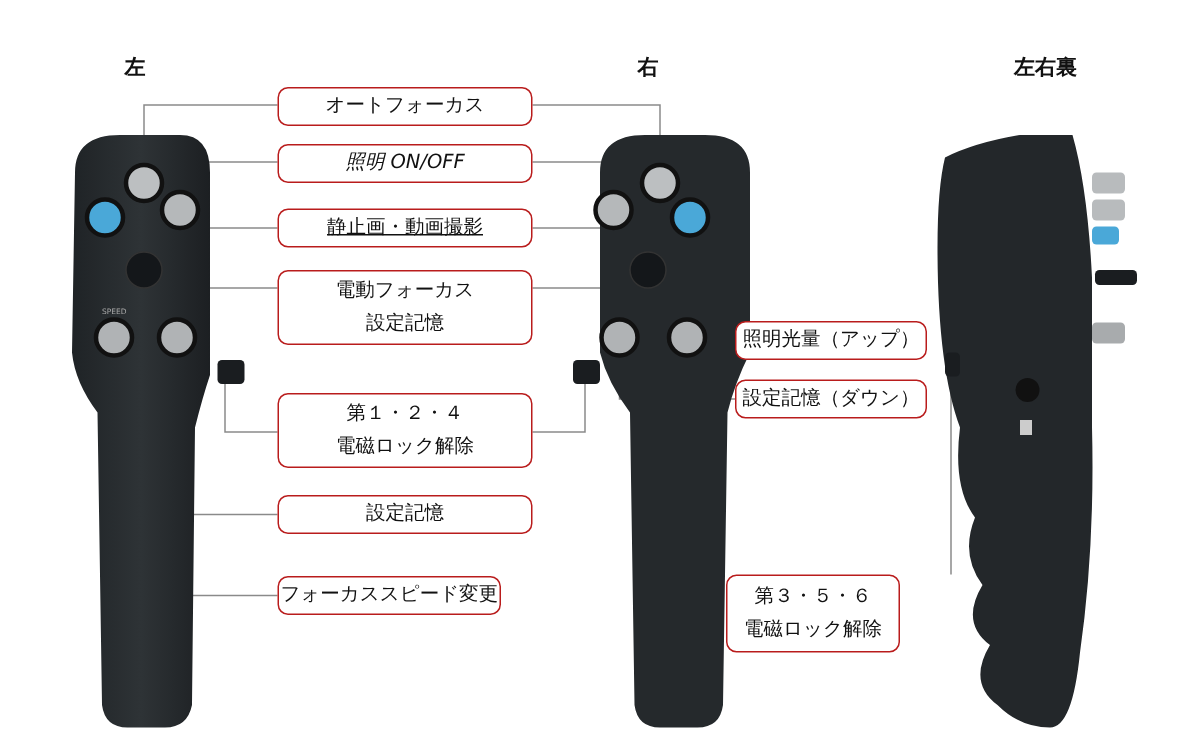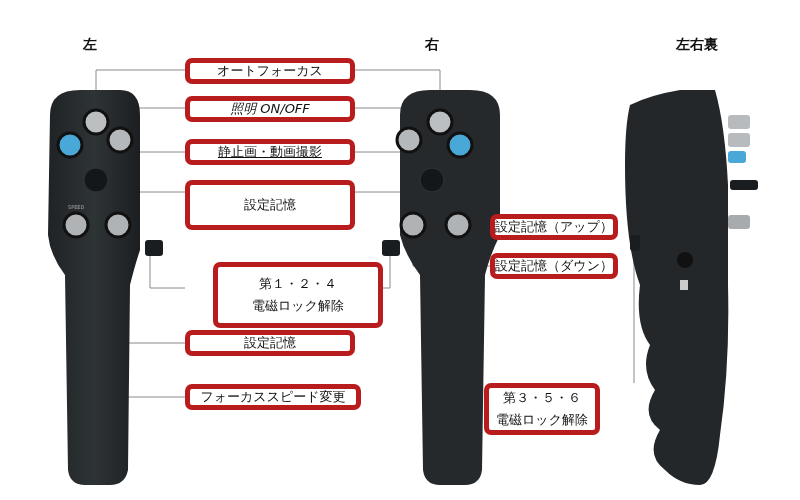--- a/index.html
+++ b/index.html
@@ -1,19 +1,19 @@
 <!DOCTYPE html>
 <html><head>
 <meta charset="utf-8">
 <style>
   html, body { margin:0; padding:0; background:#fff; }
   body { width:800px; height:500px; position:relative; overflow:hidden;
          font-family:"DejaVu Sans", "Liberation Sans", sans-serif; color:#111; }
   .heading { position:absolute; font-weight:bold; font-size:14px; text-align:center; }
-  .label-box { position:absolute; border:5px solid #b91c1c; border-radius:7px; background:#fff;
+  .label-box { position:absolute; border:1px solid #b91c1c; border-radius:7px; background:#fff;
                box-sizing:border-box; display:flex; flex-direction:column; align-items:center;
                justify-content:center; font-size:13px; line-height:22px; white-space:nowrap; }
   svg.lines { position:absolute; left:0; top:0; }
   .dev { position:absolute; }
 </style>
 </head>
 <body>
 
 <div class="heading" style="left:80px;top:36px;width:20px;">左</div>
 <div class="heading" style="left:422px;top:36px;width:20px;">右</div>
@@ -93,34 +93,35 @@
 <div class="label-box" style="left:185px;top:58px;width:170px;height:26px;">
     <span>オートフォーカス</span>
   </div>
 <div class="label-box" style="left:185px;top:96px;width:170px;height:26px;font-style:italic;">
     <span>照明 ON/OFF</span>
   </div>
 <div class="label-box" style="left:185px;top:139px;width:170px;height:26px;text-decoration:underline;">
     <span>静止画・動画撮影</span>
   </div>
 <div class="label-box" style="left:185px;top:180px;width:170px;height:50px;">
+  <span>電動フォーカス</span>
   <span>設定記憶</span>
 </div>
-<div class="label-box" style="left:185px;top:262px;width:170px;height:66px;margin-left:28px;">
+<div class="label-box" style="left:185px;top:262px;width:170px;height:50px;">
   <span>第１・２・４</span>
   <span>電磁ロック解除</span>
 </div>
 <div class="label-box" style="left:185px;top:330px;width:170px;height:26px;">
     <span>設定記憶</span>
   </div>
-<div class="label-box" style="left:185px;top:384px;width:176px;height:26px;">
+<div class="label-box" style="left:185px;top:384px;width:149px;height:26px;">
     <span>フォーカススピード変更</span>
   </div>
 <div class="label-box" style="left:490px;top:214px;width:128px;height:26px;">
-    <span>設定記憶（アップ）</span>
+    <span>照明光量（アップ）</span>
   </div>
 <div class="label-box" style="left:490px;top:253px;width:128px;height:26px;">
     <span>設定記憶（ダウン）</span>
   </div>
 <div class="label-box" style="left:484px;top:383px;width:116px;height:52px;">
   <span>第３・５・６</span>
   <span>電磁ロック解除</span>
 </div>
 
 </body></html>

